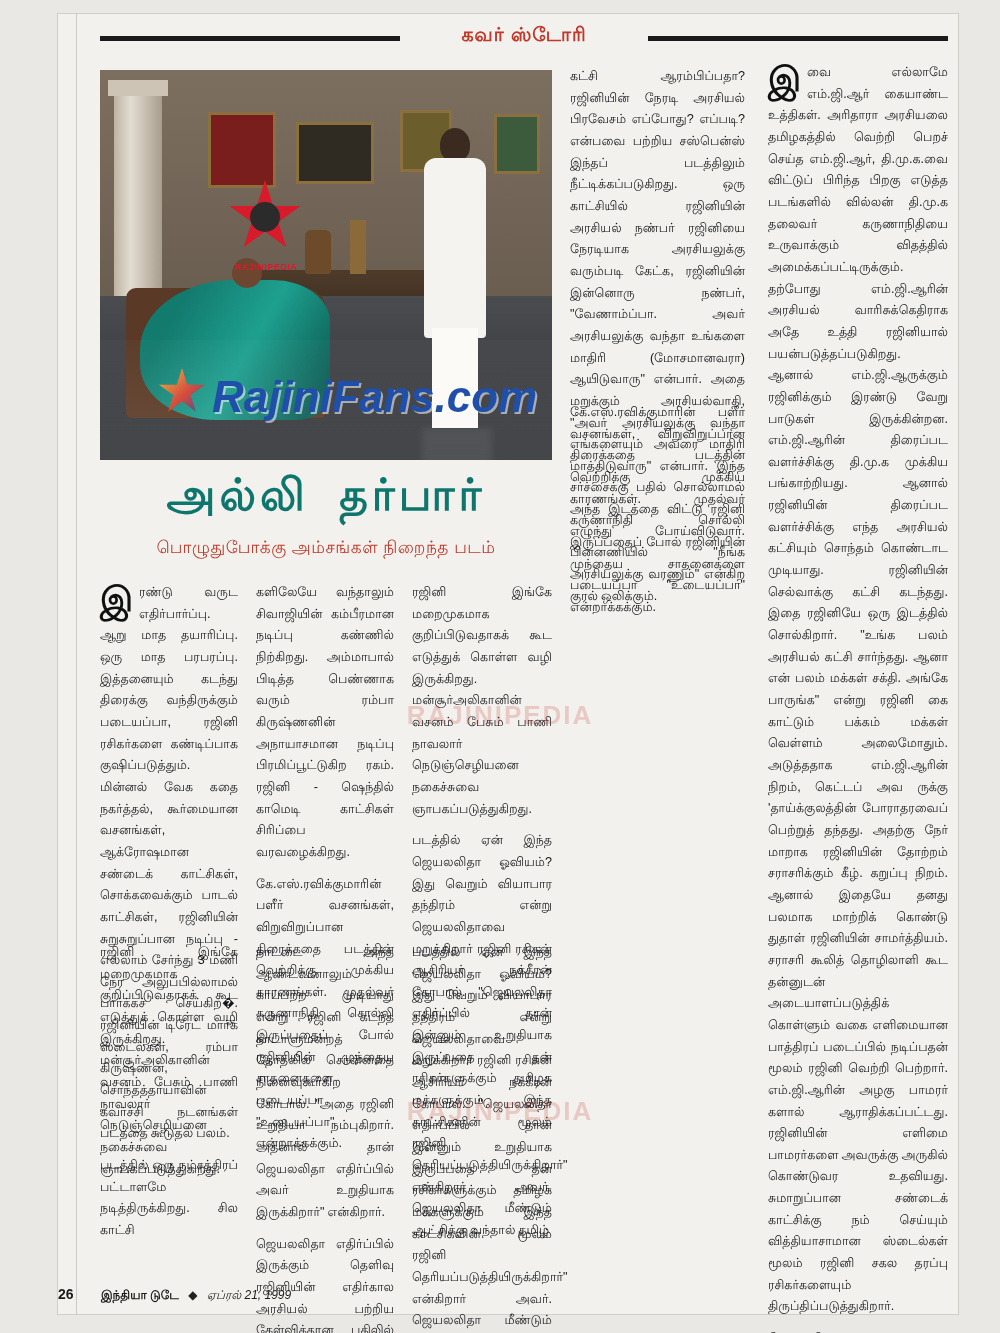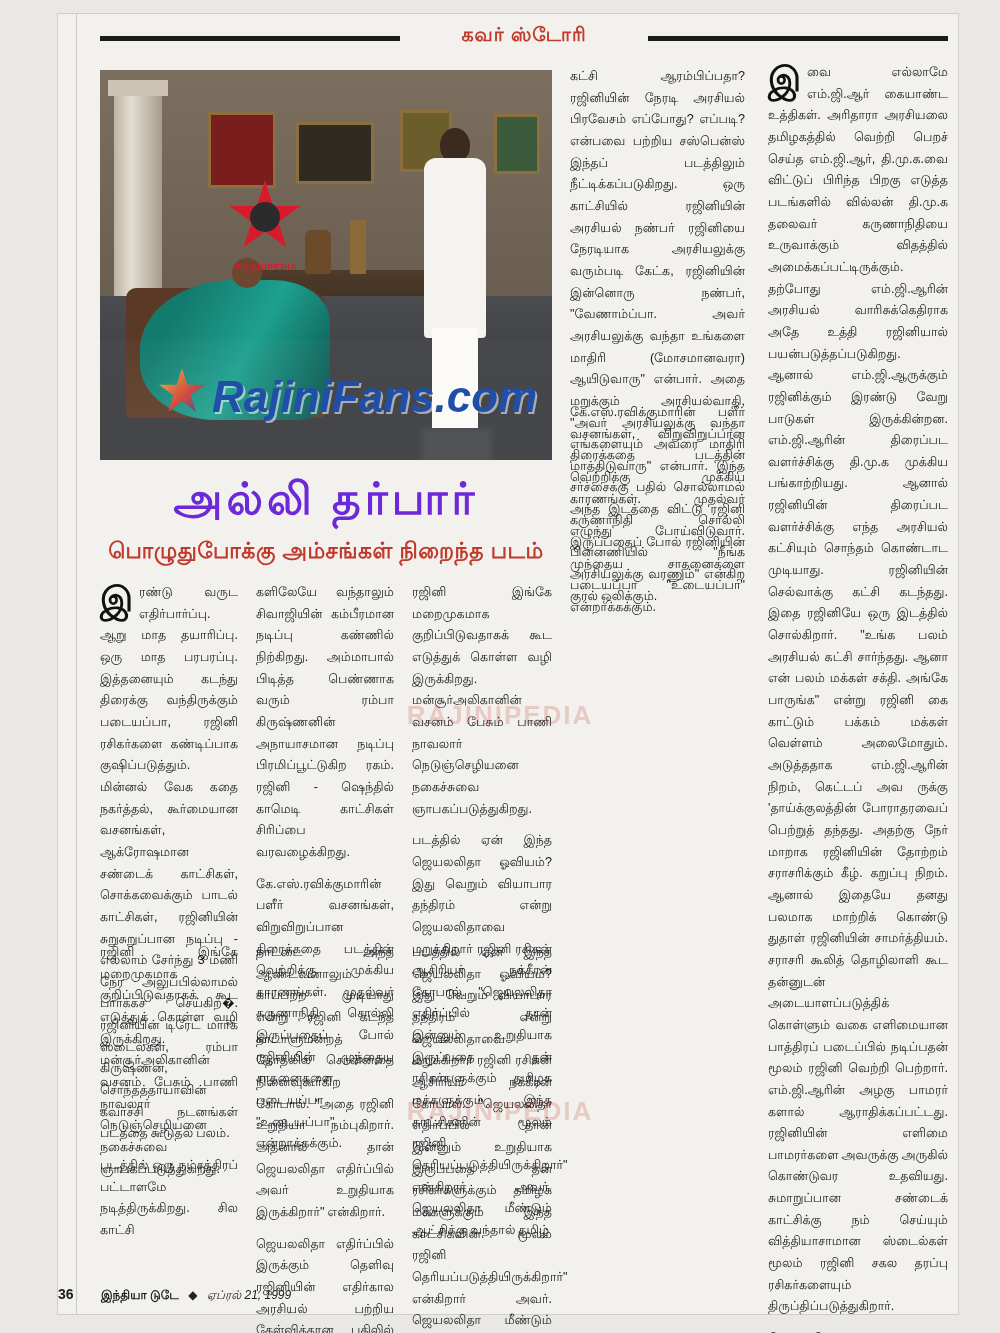--- a/index.html
+++ b/index.html
@@ -216,28 +216,29 @@
     left: 0;
     top: 410px;
     width: 452px;
     text-align: center;
   }
   .headline h1 {
     margin: 0;
     font-size: 44px;
     line-height: 1.22;
     letter-spacing: 4px;
-    color: #6d28d9;
+    color: #0f766e;
     font-weight: bold;
+    font-family: Liberation Mono, monospace;
   }
   .headline .sub {
     margin-top: 12px;
     color: #c0392b;
-    font-size: 22px;
-    font-weight: bold;
+    font-size: 17px;
+    font-weight: normal;
     letter-spacing: 0.5px;
   }
 
   
   .col {
     position: absolute;
     font-size: 12.6px;
     line-height: 1.72;
     color: #15161a;
     text-align: justify;
@@ -392,18 +393,18 @@
   </div>
 
   <div class="wm-band b1">
     <span>RAJINIPEDIA</span>
   </div>
   <div class="wm-band b2">
     <span>RAJINIPEDIA</span>
   </div>
 
   <div class="footer">
-    <span class="pg">36</span>
+    <span class="pg">26</span>
     <span class="mag">இந்தியா டுடே</span>
     <span class="dia">◆</span>
     <span class="date">ஏப்ரல் 21, 1999</span>
   </div>
 </div>
 
 </body></html>

